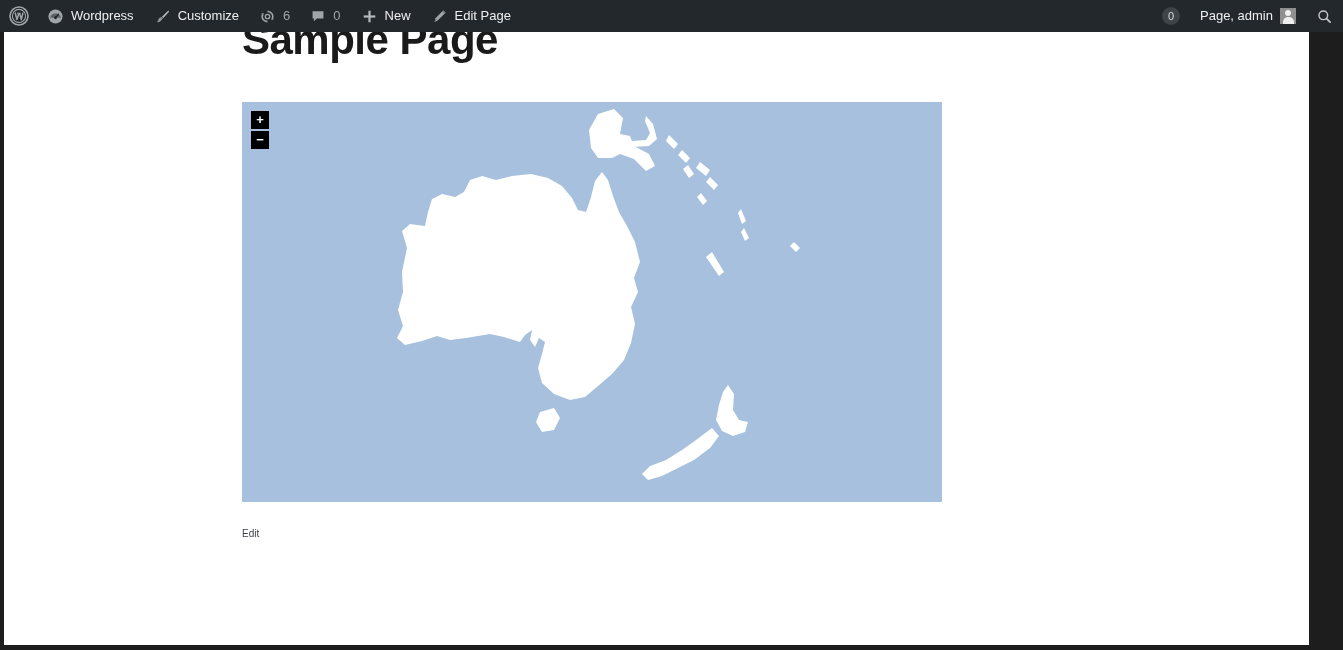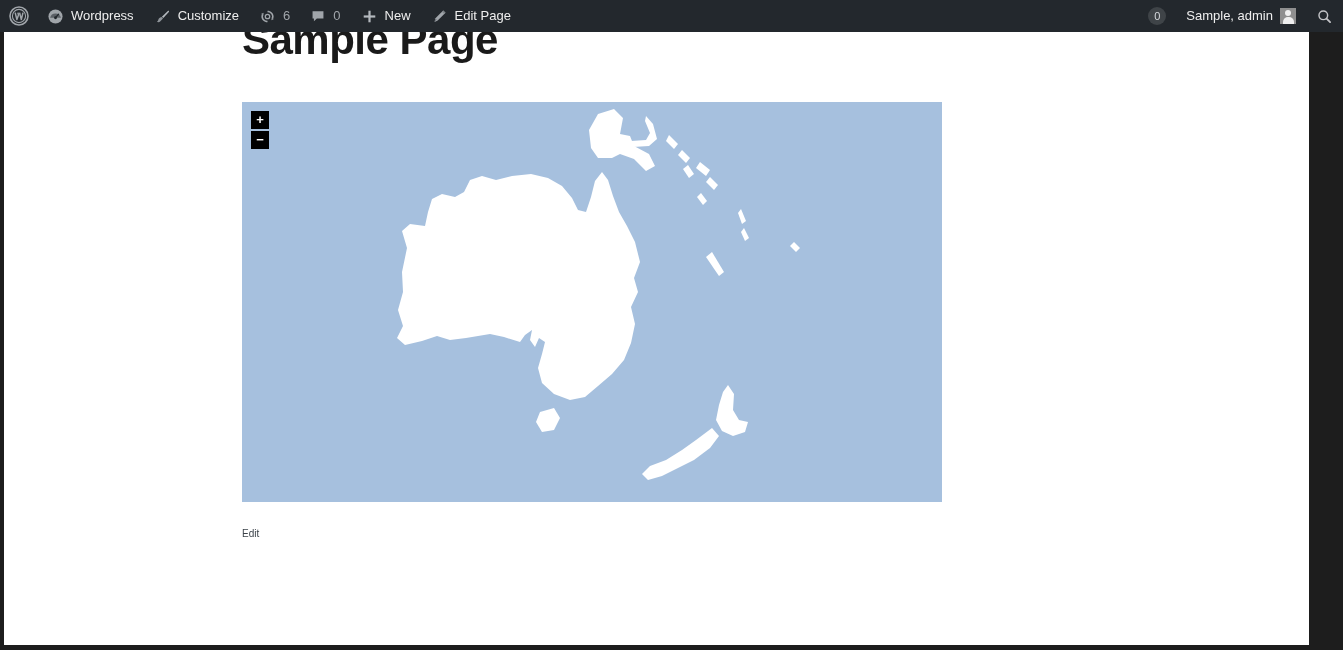--- a/index.html
+++ b/index.html
@@ -255,21 +255,21 @@
     <span class="ab-label">Edit Page</span>
   </a>
 
   <div class="ab-spacer"></div>
 
   <a class="ab-item">
     <span class="ab-bubble">0</span>
   </a>
 
   <a class="ab-item">
-    <span class="ab-label">Sample, admin</span>
+    <span class="ab-label">Page, admin</span>
     <span class="ab-avatar"></span>
   </a>
 
   <a class="ab-item">
     <span class="ab-icon">
       <svg width="17" height="17" viewBox="0 0 20 20" aria-hidden="true">
         <circle cx="8.6" cy="8.6" r="5.1" fill="none" stroke="#c3c4c7" stroke-width="1.7"></circle>
         <line x1="12.4" y1="12.4" x2="16.6" y2="16.6" stroke="#c3c4c7" stroke-width="2.1" stroke-linecap="round"></line>
       </svg>
     </span>

